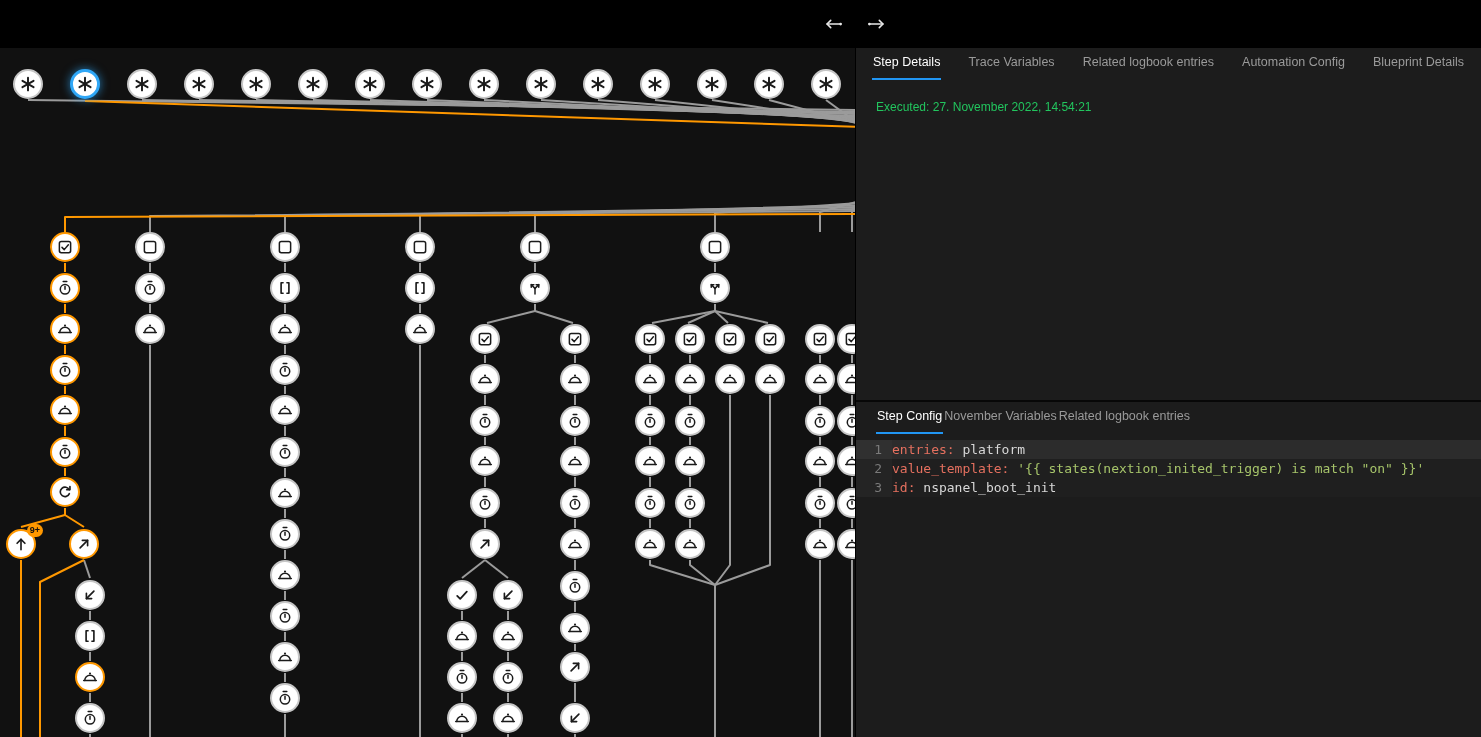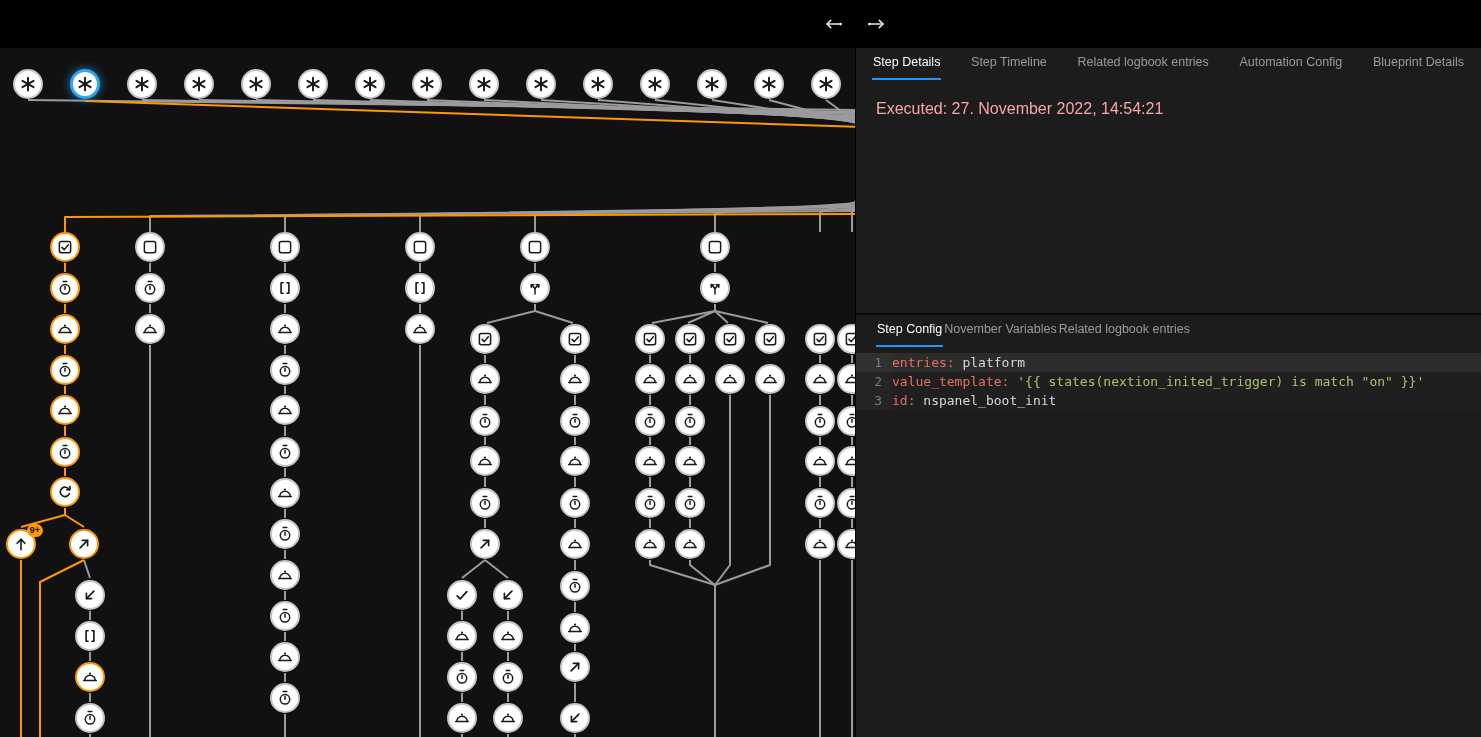--- a/index.html
+++ b/index.html
@@ -29,28 +29,28 @@
         display:flex;align-items:center;justify-content:center;cursor:pointer}
   .node svg{width:18px;height:18px;display:block}
   .node.active{border-color:var(--orange,#ff9800)}
   .node.selected{border:3px solid #2fa7f7;box-shadow:0 0 9px 1px rgba(47,167,247,.55)}
   .badge{position:absolute;top:-7px;right:-9px;background:var(--orange,#ff9800);color:#101010;
          font-size:9px;font-weight:bold;padding:2px 3px;border-radius:8px;line-height:1}
 
   
   .panel{position:absolute;left:855px;top:48px;width:626px;bottom:0;background:var(--panel-bg,#1c1c1c);
          box-sizing:border-box;display:flex;flex-direction:column;z-index:20;border-left:1px solid #000}
-  .pane-top{height:267px;border-bottom:2px solid #070707;box-sizing:border-box}
+  .pane-top{height:354px;border-bottom:2px solid #070707;box-sizing:border-box}
   .pane-bottom{flex:1;min-height:0}
   .tabs{display:flex;align-items:flex-end;height:32px;color:#9a9a9a;font-size:12.5px}
   .tabs.justified{justify-content:space-between;padding:0 16px}
   .tabs.leftal{padding:0 20px}
   .tab{padding:0 1px 9px;border-bottom:2px solid transparent;cursor:pointer;white-space:nowrap}
   .tab.active{color:#fff;border-bottom-color:var(--blue,#2196f3)}
-  .executed{color:#fca5a5;font-size:16px;padding:20px 20px}
+  .executed{color:#22c55e;font-size:12px;padding:20px 20px}
 
   
   .code{margin-top:6px;font-family:"DejaVu Sans Mono","Liberation Mono",monospace;font-size:13px;
         line-height:19px;color:var(--code-plain,#d8d8d8);
         background:linear-gradient(to right,#242424 0,#242424 36px,#1f1f1f 36px)}
   .code-line{display:flex;white-space:pre}
   .code-line.hl{background:rgba(255,255,255,.06)}
   .ln{flex:0 0 36px;text-align:right;padding-right:10px;box-sizing:border-box;color:#7a7a7a;user-select:none}
   .tok-key{color:var(--code-key,#e5705f)}
   .tok-str{color:var(--code-str,#a6c46a)}
@@ -883,21 +883,21 @@
         <path d="M3.6 16.6h16.8"></path>
         <circle cx="12" cy="7.4" r="1.4" fill="#1b1b1b" stroke="none"></circle>
       </svg>
     </div>
   </div>
 
 <aside class="panel">
   <section class="pane-top">
     <nav class="tabs justified" id="top-tabs">
         <span class="tab active">Step Details</span>
-        <span class="tab">Step Timeline</span>
+        <span class="tab">Trace Variables</span>
         <span class="tab">Related logbook entries</span>
         <span class="tab">Automation Config</span>
         <span class="tab">Blueprint Details</span>
       </nav>
     <div class="executed">Executed: 27. November 2022, 14:54:21</div>
   </section>
   <section class="pane-bottom">
     <nav class="tabs leftal" id="bottom-tabs">
         <span class="tab active">Step Config</span>
         <span class="tab">November Variables</span>

